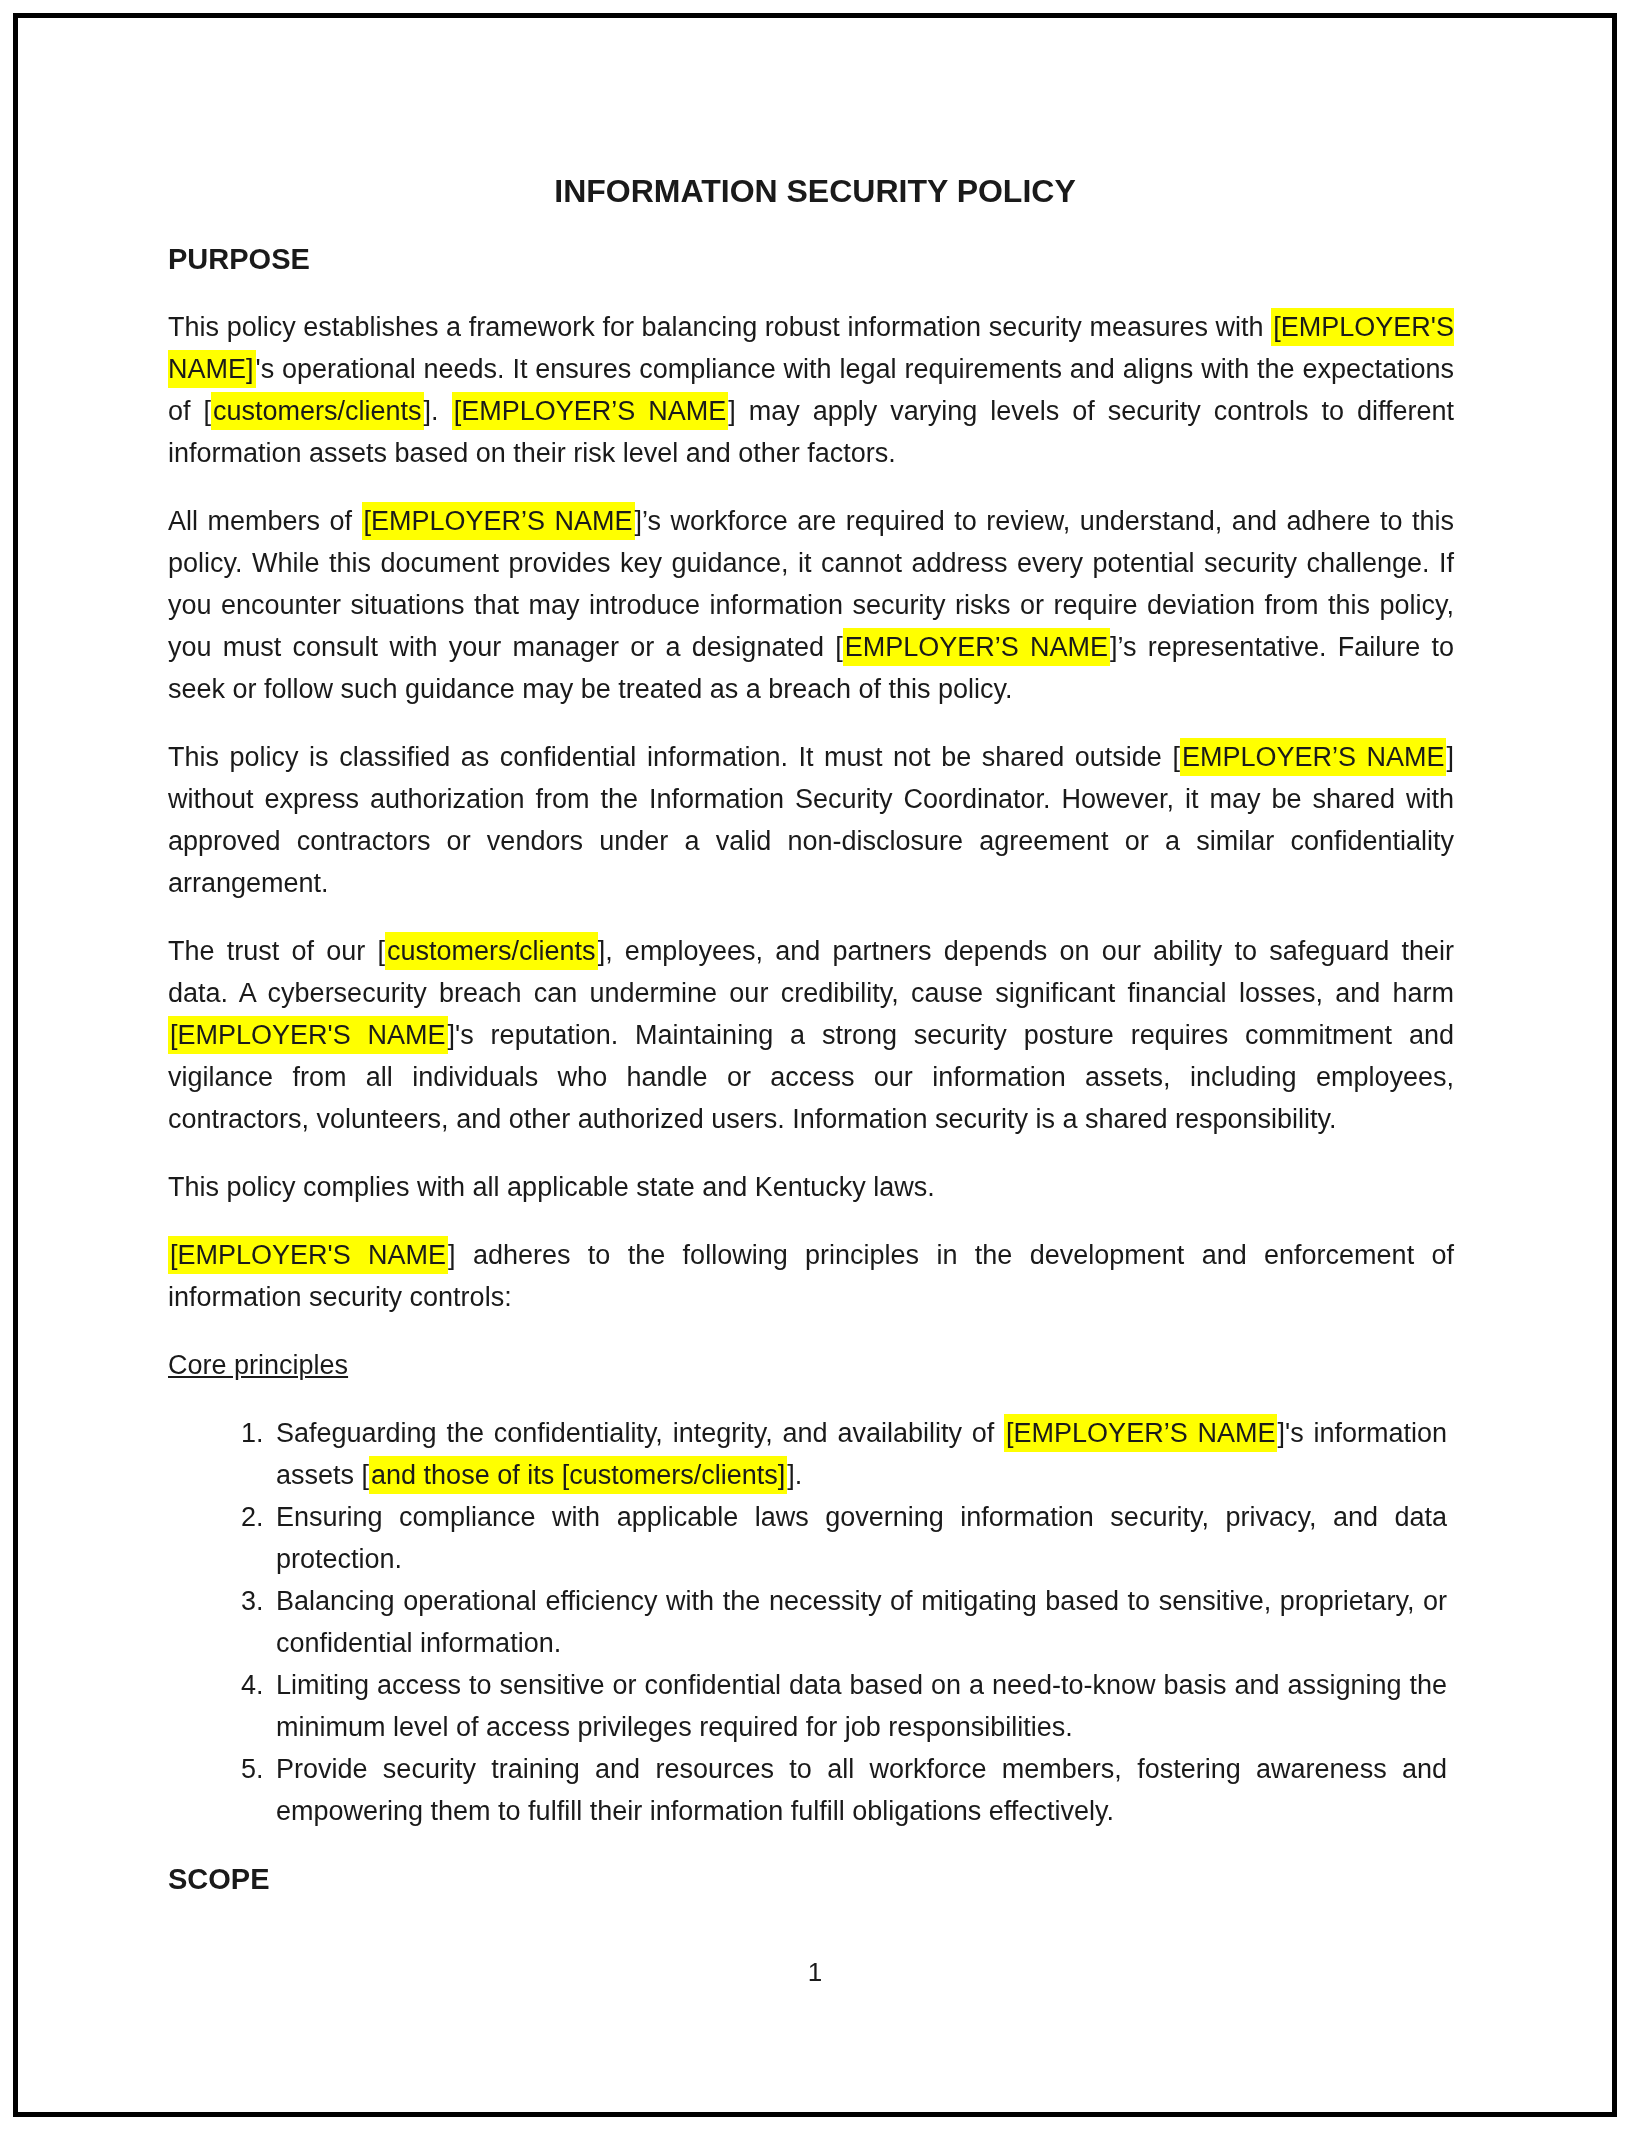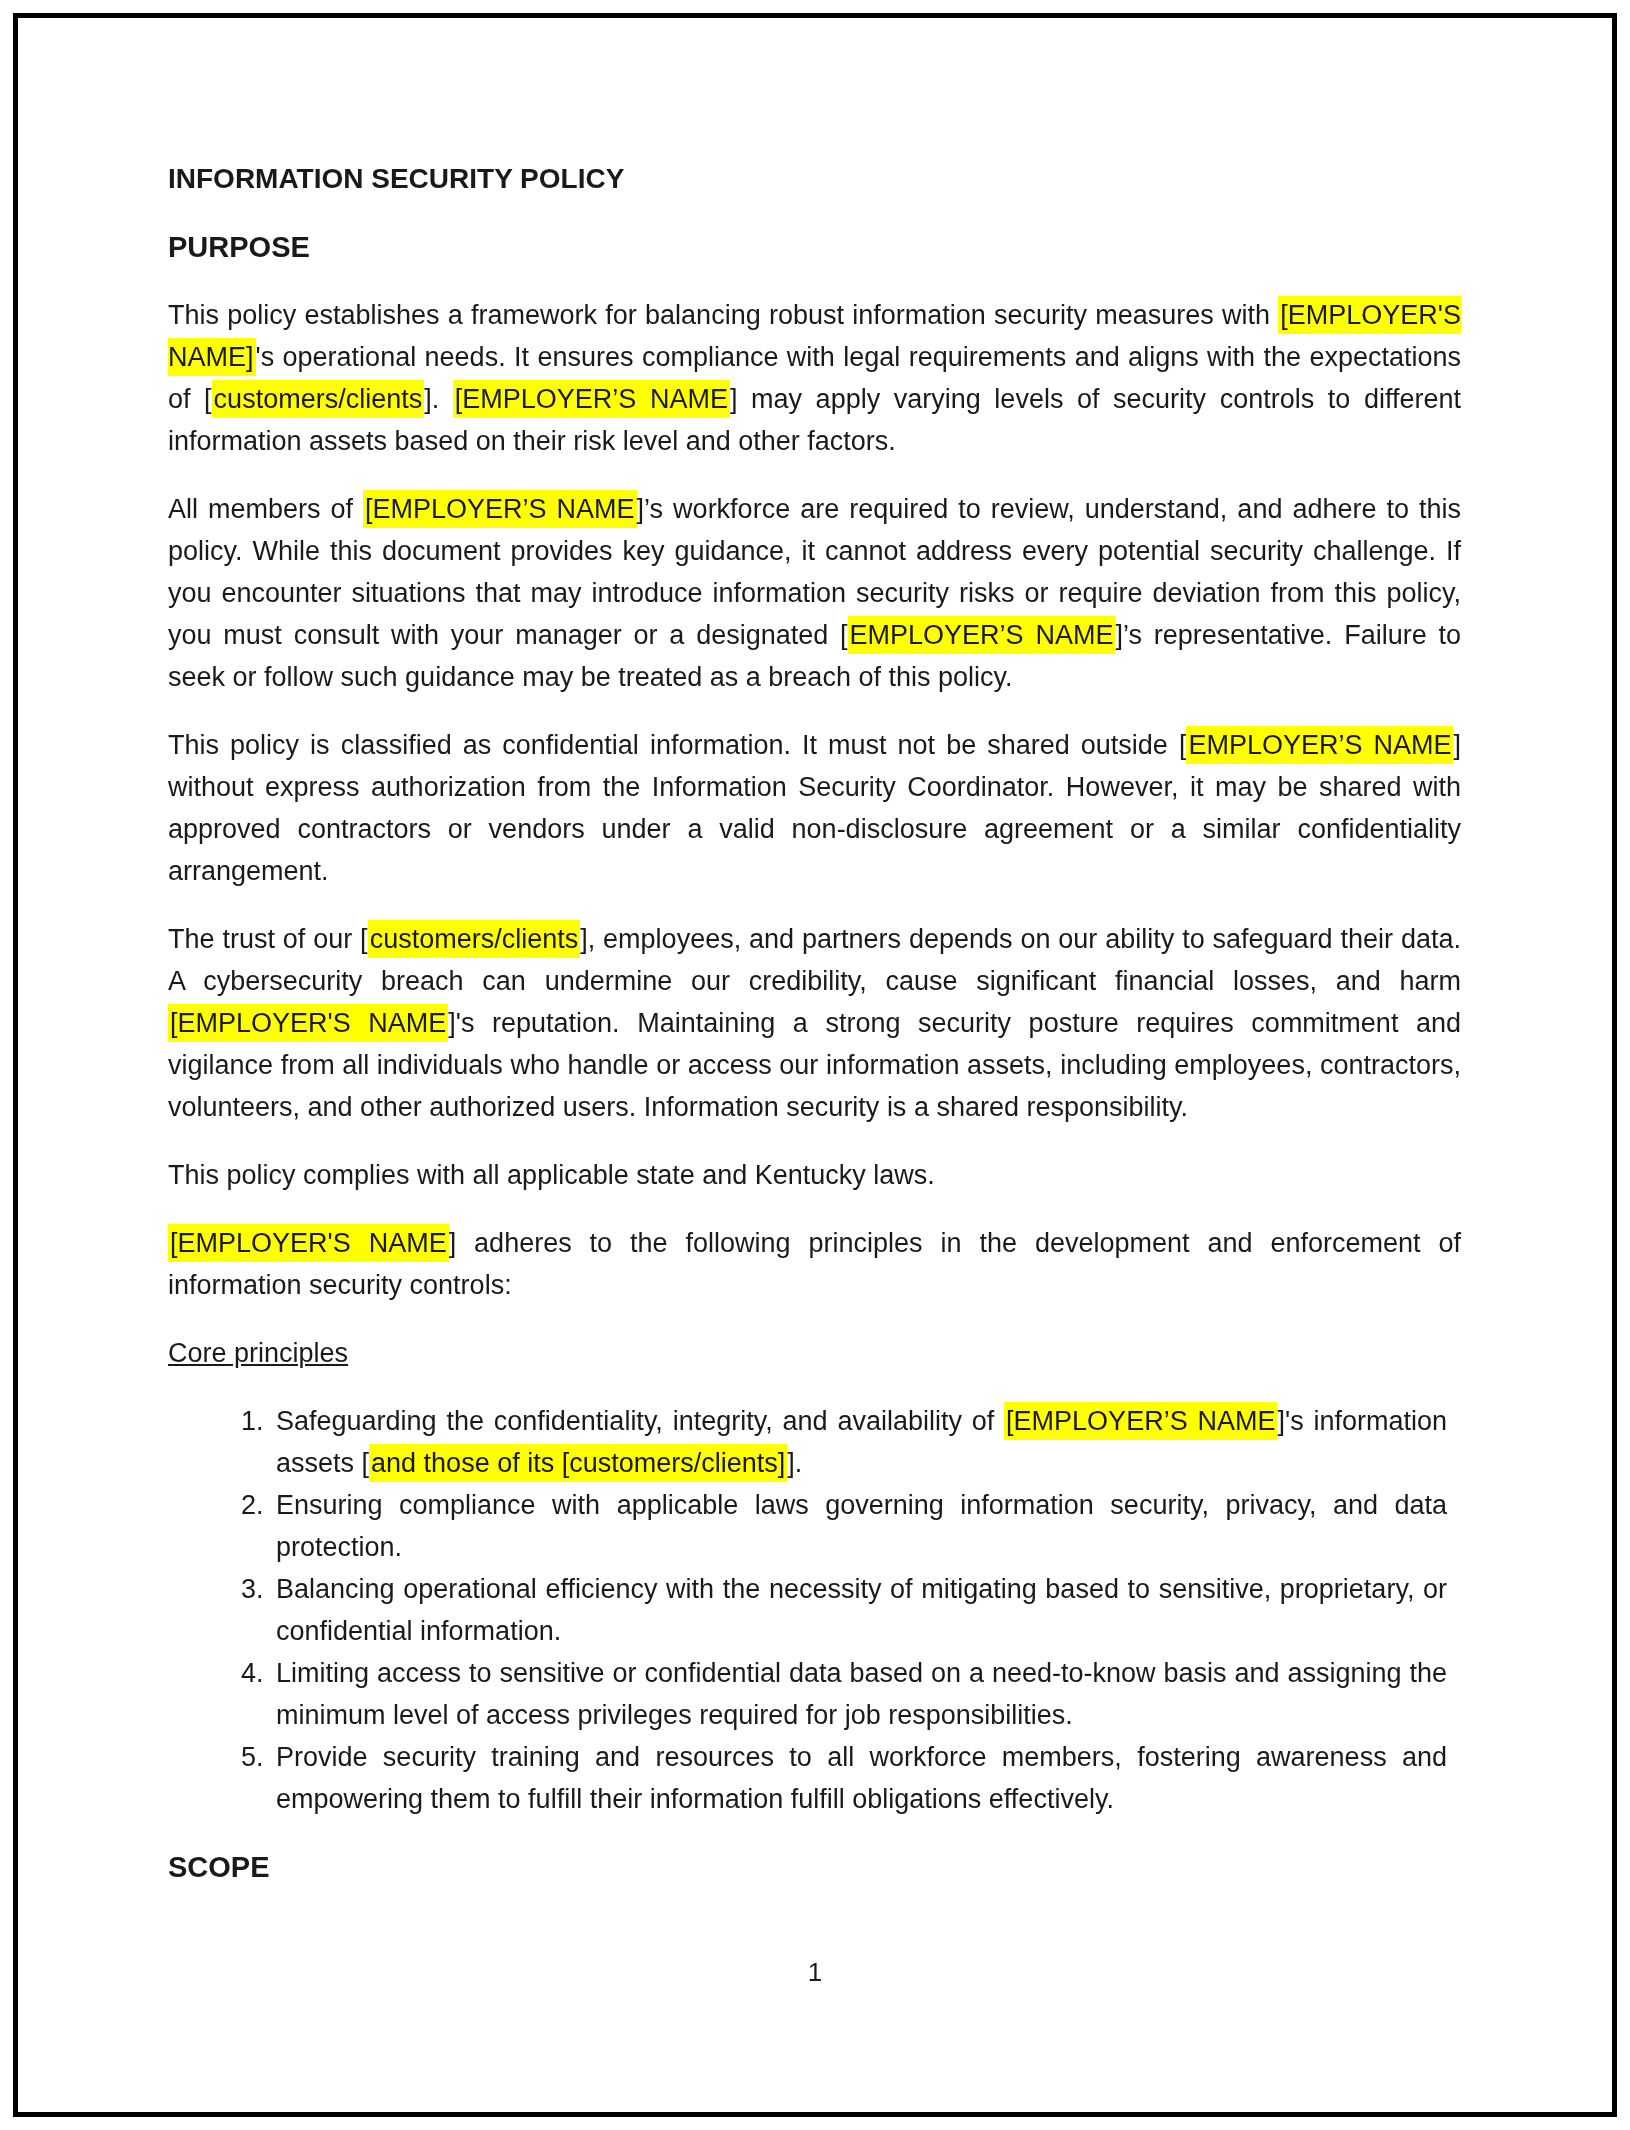--- a/index.html
+++ b/index.html
@@ -6,23 +6,23 @@
   body{
     width:1630px;height:2130px;background:#ffffff;position:relative;
     font-family:"Liberation Sans",sans-serif;color:#1a1a1a;overflow:hidden;
   }
   .border-frame{position:absolute;inset:13px;border:5px solid #000;pointer-events:none}
   .content{
     position:absolute;inset:0;box-sizing:border-box;
     padding:158px 168px 0 168px;
     font-size:27px;line-height:42px;
   }
-  .doc-title{font-weight:bold;font-size:28px;margin:0}
+  .doc-title{text-align:center;font-weight:bold;font-size:32px;margin:12px}
   .section-heading{font-weight:bold;margin:26px 0 0 0;font-size:29px}
-  p.body{margin:26px 1px 0 0;text-align:justify}
+  p.body{margin:26px 8px 0 0;text-align:justify}
   p.body.last-left{text-align:left}
   .underlined{text-decoration:underline}
   mark.hl{background:var(--hl,#ffff00);color:inherit;padding:4px 2px}
   ol.principles{margin:26px 15px 0 0;padding-left:103px}
   ol.principles li{text-align:justify;padding-left:5px}
   .page-number{
     position:absolute;top:1956px;left:0;width:100%;
     text-align:center;font-size:26px;line-height:32px;
   }
 </style>

